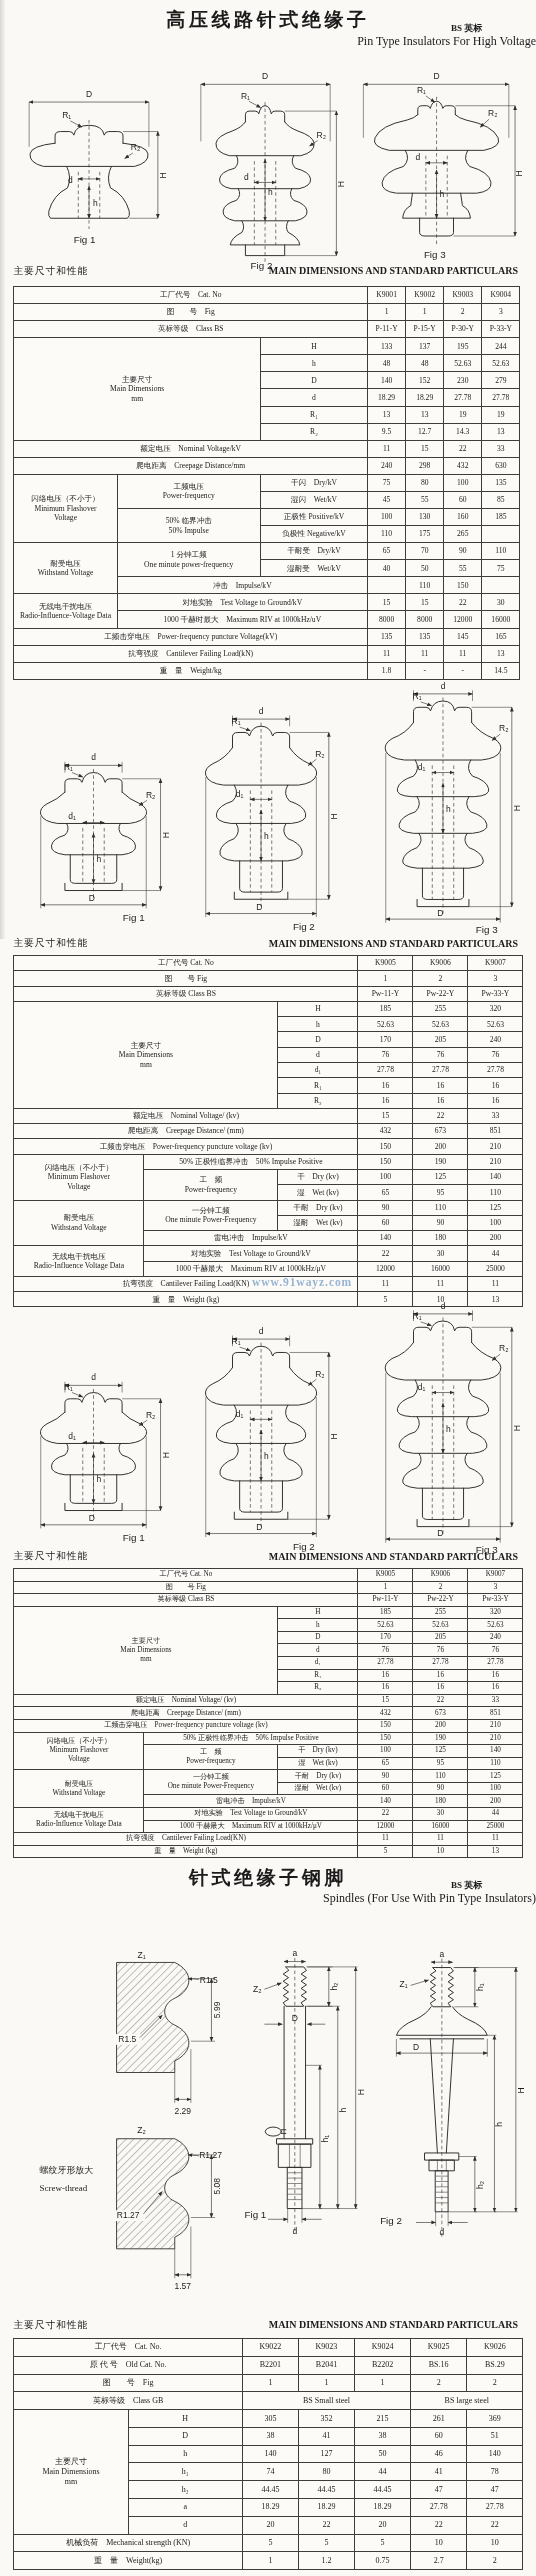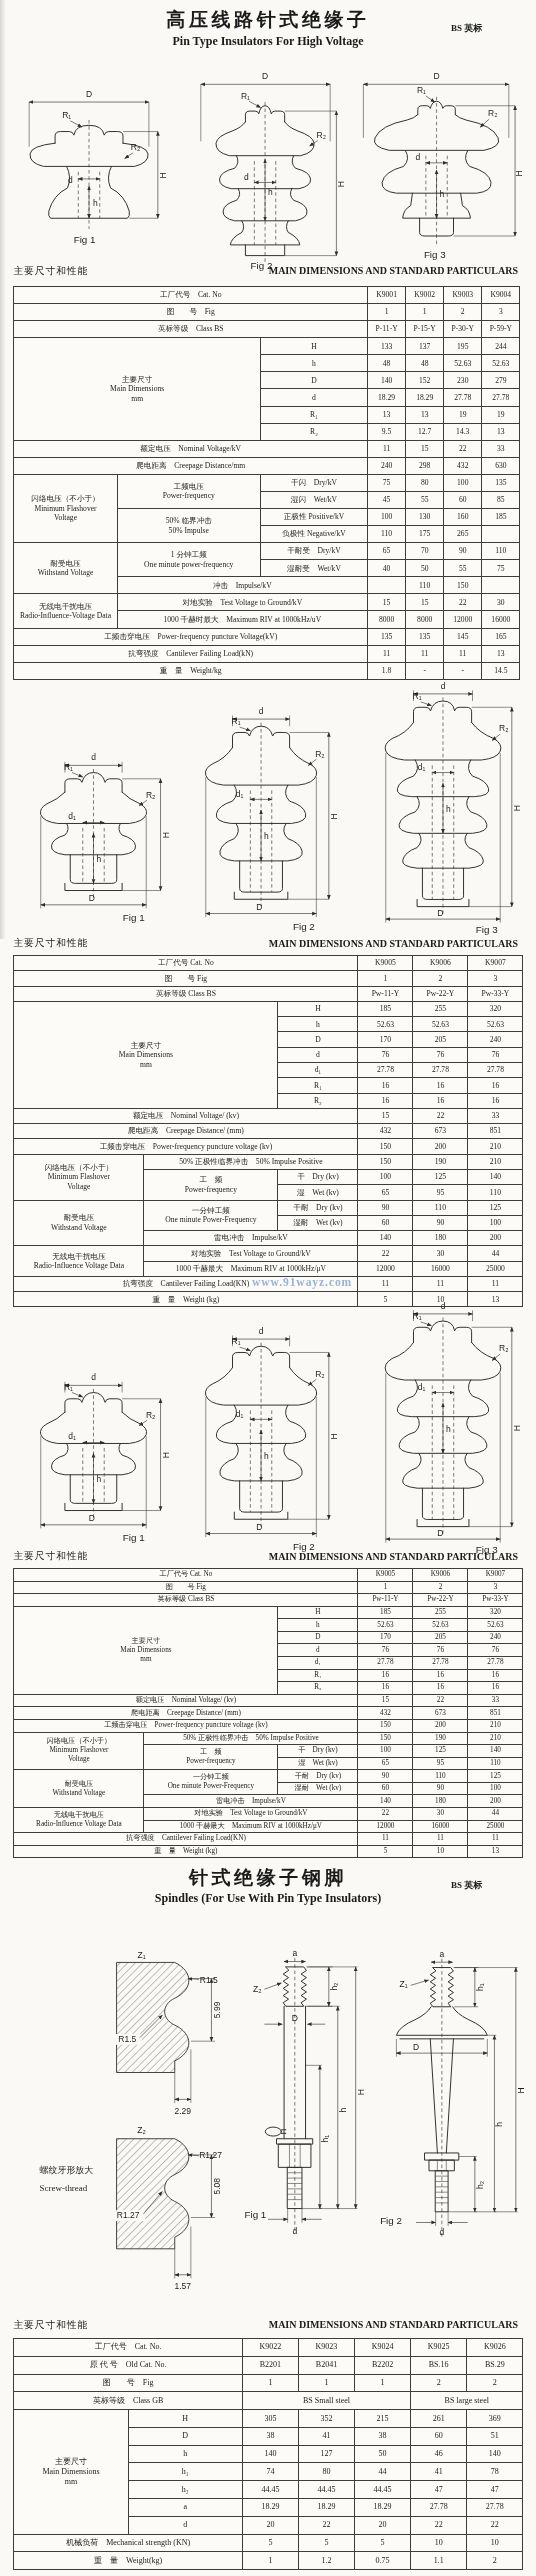--- a/index.html
+++ b/index.html
@@ -1,20 +1,20 @@
 <!DOCTYPE html>
 <html style="font-size:14.3px"><head>
 <meta charset="utf-8">
 <style>
   html,body{margin:0;padding:0;background:#e8e8e4;}
   .page{position:relative;width:536px;height:2576px;background:#faf9f6;overflow:hidden;
         font-family:"Liberation Serif","DejaVu Serif",serif;color:#1b1b1b;}
   .abs{position:absolute;}
   .title-cn{font-size:19px;font-weight:bold;letter-spacing:3.6px;text-align:center;width:100%;}
-  .title-en{font-size:12px;font-weight:bold;text-align:center;width:100%;}
+  .title-en{font-size:12px;font-weight:normal;text-align:right;width:100%;}
   .badge{font-size:9px;font-weight:bold;}
   .sec-cn{font-size:9.8px;letter-spacing:0.9px;}
   .sec-en{font-size:10px;font-weight:bold;}
   table.t{border-collapse:collapse;table-layout:fixed;background:#fcfbf8;}
   table.t td{border:0.9px solid #3d3d3d;text-align:center;vertical-align:middle;
              padding:0.9px 2.7px;line-height:1.25;overflow:hidden;}
   table.t td div{pointer-events:none;}
   td.al{text-align:left;padding-left:4.5px;}
   #t1 td{height:14.3px;font-size:7.6px;}
   #t2 td{height:12.5px;font-size:7.6px;}
@@ -196,21 +196,21 @@
           <td>
             <div>P-11-Y</div>
           </td>
           <td>
             <div>P-15-Y</div>
           </td>
           <td>
             <div>P-30-Y</div>
           </td>
           <td>
-            <div>P-59-Y</div>
+            <div>P-33-Y</div>
           </td>
         </tr>
         <tr>
           <td colspan="2" rowspan="6">
             <div>主要尺寸</div>
             <div>Main Dimensions</div>
             <div>mm</div>
           </td>
           <td>
             <div>H</div>
@@ -1899,21 +1899,21 @@
           <td>
             <div>1</div>
           </td>
           <td>
             <div>1.2</div>
           </td>
           <td>
             <div>0.75</div>
           </td>
           <td>
-            <div>1.1</div>
+            <div>2.7</div>
           </td>
           <td>
             <div>2</div>
           </td>
         </tr>
       </tbody>
     </table>
 
 </div>
 

